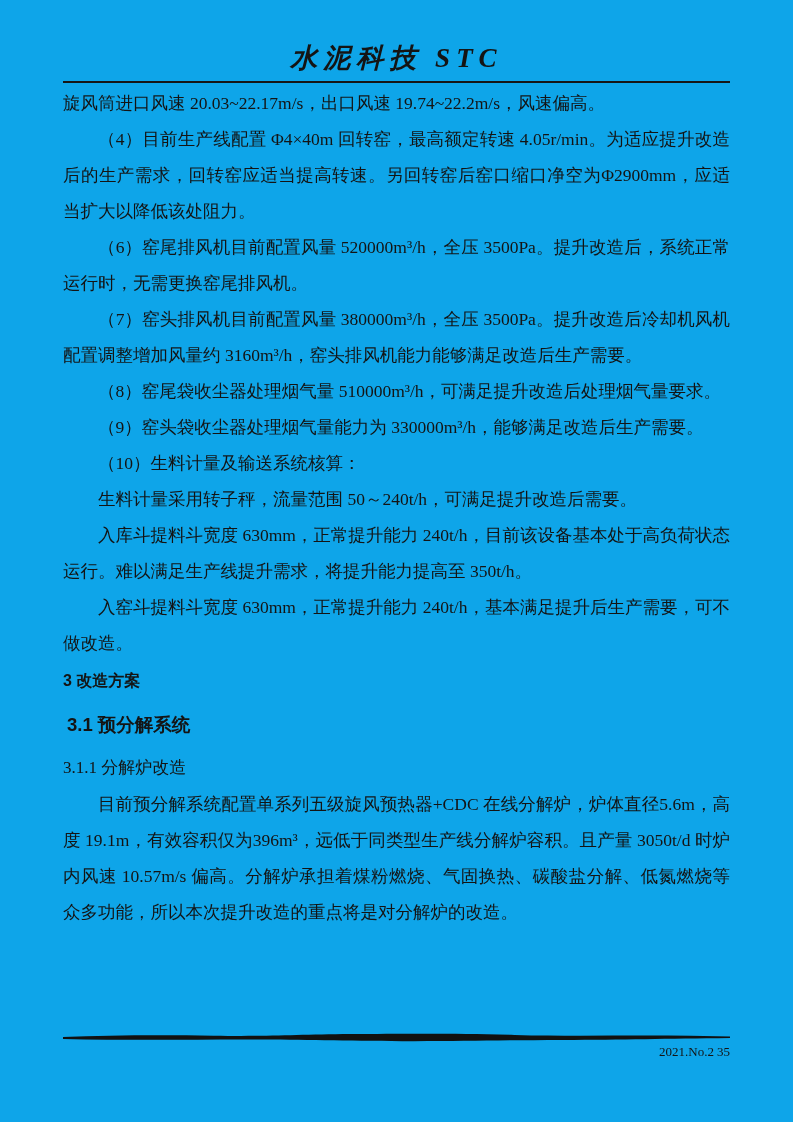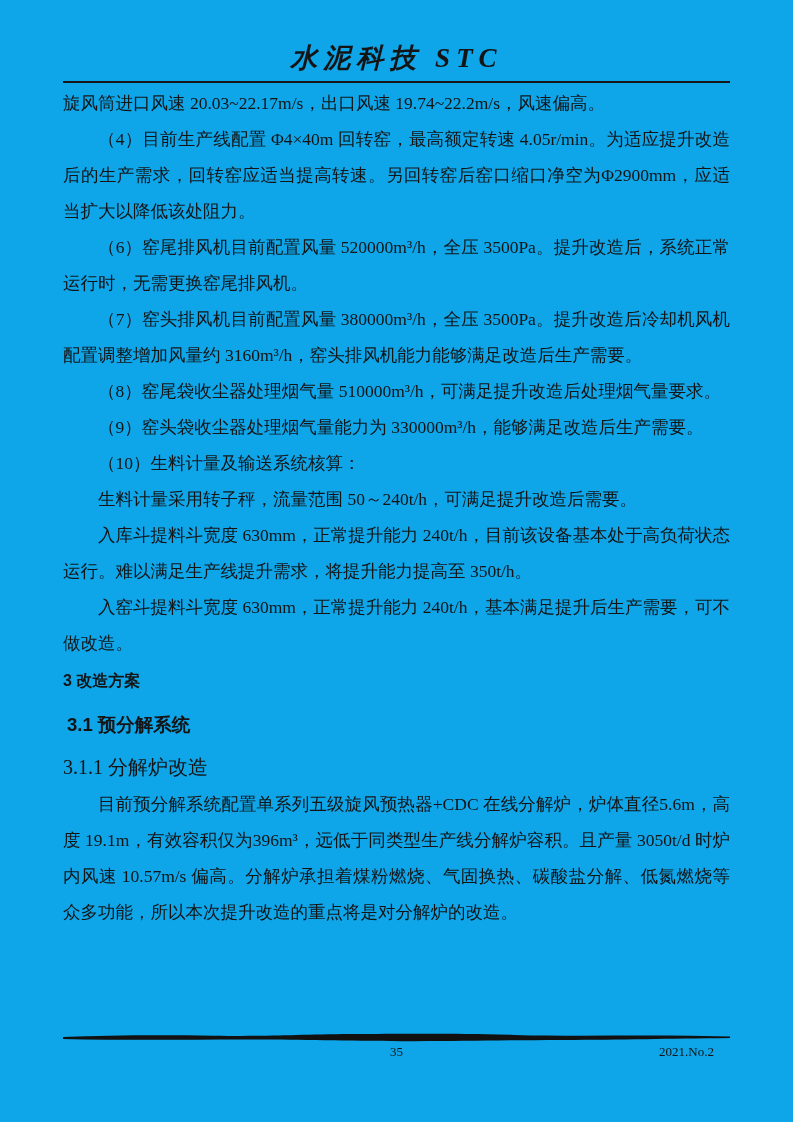--- a/index.html
+++ b/index.html
@@ -36,25 +36,25 @@
   }
   .para.no-indent { text-indent: 0; }
   .h1 {
     margin: 0; font-size: 16px; line-height: 40px; font-weight: 700;
     font-family: "Liberation Sans", "DejaVu Sans", sans-serif;
   }
   .h2 {
     margin: 4px; font-size: 18.5px; line-height: 40px; font-weight: 700;
     font-family: "Liberation Sans", "DejaVu Sans", sans-serif;
   }
-  .h3 { margin: 0; font-size: 20px; line-height: 37px; font-weight: 400; }
+  .h3 { margin: 0; font-size: 17px; line-height: 37px; font-weight: 400; }
   .footer { position: absolute; left: 63px; right: 63px; top: 1032px; }
   .footer-rule { display: block; width: 100%; height: 11px; }
   .footer-row { position: relative; margin-top: 1px; height: 18px; font-size: 13px; }
-  .page-number { position: absolute; left: 0; right: 0; text-align: center; }
+  .page-number { position: absolute; left: 0; right: 0; text-align: right; }
   .issue-number { position: absolute; right: 16px; }
 </style>
 </head>
 <body>
 
 <div class="page">
 
   <div>
     <div class="journal-title">水泥科技 STC</div>
     <div class="header-rule"></div>

